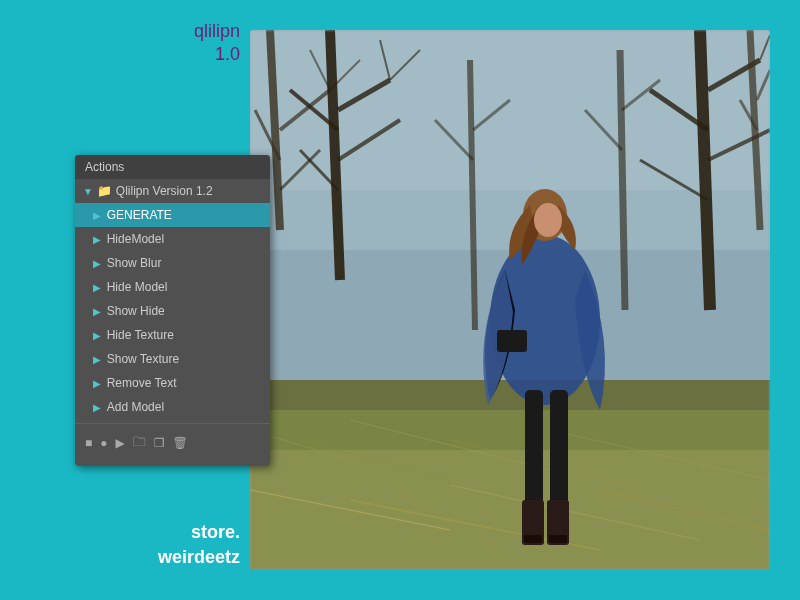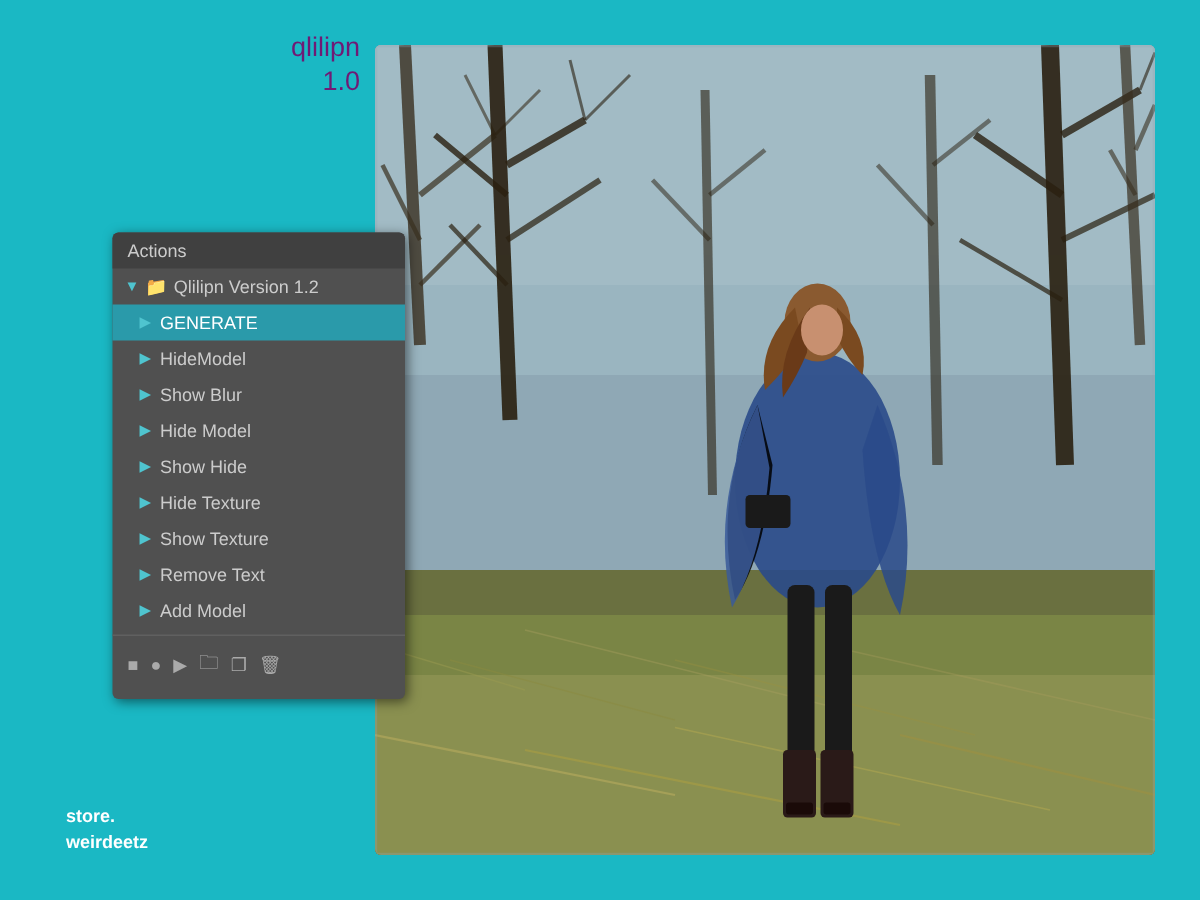--- a/index.html
+++ b/index.html
@@ -21,24 +21,24 @@
       color: #701a75;
       font-size: 18px;
       font-weight: normal;
       line-height: 1.3;
       width: 210px;
     }
 
     .store-area {
       position: absolute;
       bottom: 30px;
-      left: 44px;
-      text-align: left;
+      left: 30px;
+      text-align: right;
       color: white;
-      font-size: 12px;
+      font-size: 18px;
       font-weight: bold;
       line-height: 1.4;
       width: 210px;
     }
 
     .photo-container {
       position: absolute;
       top: 30px;
       left: 250px;
       right: 30px;

